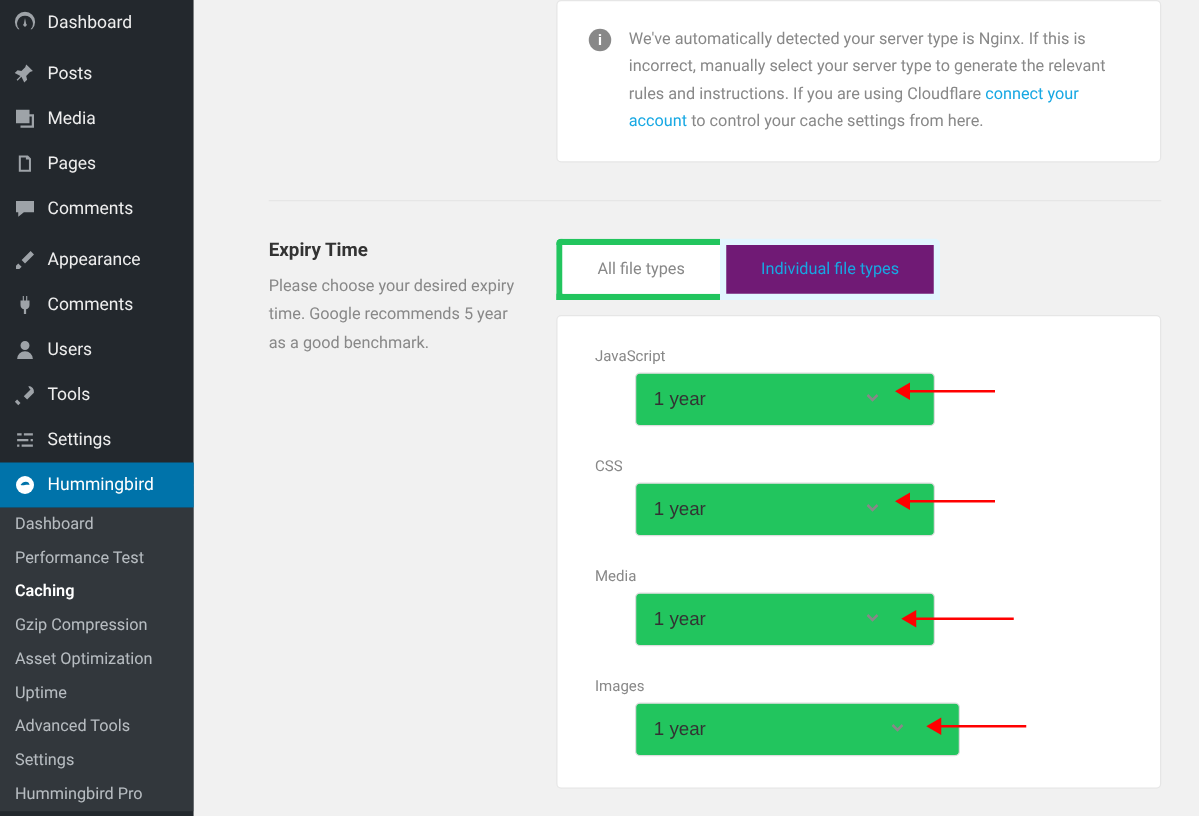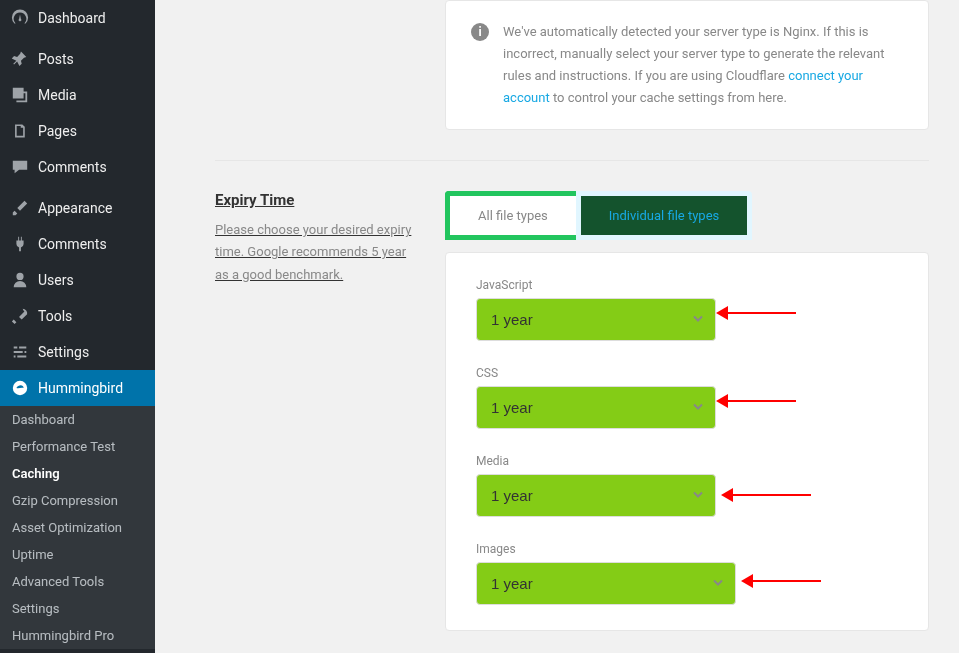--- a/index.html
+++ b/index.html
@@ -15,35 +15,35 @@
   .submenu a { padding: 6px 12px; font-size: 13px; color: rgba(240,245,250,.7); }
   .submenu a.current { color: #fff; font-weight: 600; }
   .sep { height: 5px; background: transparent; }
   .main { flex: 1; padding: 0 30px 30px 60px; background: #f1f1f1; }
   .notice-box { border: 1px solid #e6e6e6; border-radius: 4px; background: #fff; padding: 20px 25px; margin-left: 230px; display: flex; }
   .notice-box .info { width: 18px; height: 18px; border-radius: 50%; background: #888; color: #fff; font-weight: bold; font-size: 12px; display: inline-flex; align-items: center; justify-content: center; margin-right: 14px; flex-shrink: 0; margin-top: 2px; }
   .notice-box p { color: #888; line-height: 1.7; font-size: 13px; }
   .notice-box a { color: #17a8e3; text-decoration: none; }
   .hr { border: none; border-top: 1px solid #e6e6e6; margin: 30px 0; }
   .section { display: flex; }
-  .section-side { width: 230px; flex-shrink: 0; padding-right: 28px; text-decoration: underline; }
+  .section-side { width: 230px; flex-shrink: 0; padding-right: 28px; }
   .section-side h3 { font-size: 15px; font-weight: bold; color: #333; margin-bottom: 10px; }
   .section-side p { color: #888; line-height: 1.7; font-size: 13px; }
   .section-body { flex: 1; }
   .tabs { display: flex; }
   .tab { padding: 12px 28px; background: #fff; border: 5px solid #22c55e; color: #888; cursor: pointer; font-size: 13px; }
-  .tab.active { background: #14532d; color: #17a8e3; border-color: #e1f6ff; }
+  .tab.active { background: #701a75; color: #17a8e3; border-color: #e1f6ff; }
   .tab:first-child { border-radius: 4px 0 0 0; border-right: none; }
   .tab:last-child { border-radius: 0 4px 0 0; }
   .panel { border: 1px solid #e6e6e6; background: #fff; border-radius: 4px; margin-top: 12px; padding: 25px 30px; }
   .field { margin-bottom: 25px; position: relative; }
   .field:last-child { margin-bottom: 0; }
   .field label { display: block; color: #888; font-size: 12px; margin-bottom: 6px; }
   .select { position: relative; width: 240px; }
-  .select select { width: 100%; appearance: none; -webkit-appearance: none; border: 1px solid #ddd; border-radius: 4px; padding: 12px 14px; font-size: 15px; font-weight: 500; color: #333; background: #84cc16; cursor: pointer; }
+  .select select { width: 100%; appearance: none; -webkit-appearance: none; border: 1px solid #ddd; border-radius: 4px; padding: 12px 14px; font-size: 15px; font-weight: 500; color: #333; background: #22c55e; cursor: pointer; margin-left: 32px; }
   .select .chev { position: absolute; right: 12px; top: 50%; transform: translateY(-50%); pointer-events: none; color: #888; }
   .arrow { position: absolute; height: 2px; background: #ff0000; }
   .arrow::before { content: ""; position: absolute; left: -12px; top: -6px; border: 7px solid transparent; border-right: 12px solid #ff0000; }
 </style>
 </head>
 <body>
 
 <div class="wrap">
   <div class="sidebar">
     <a>

